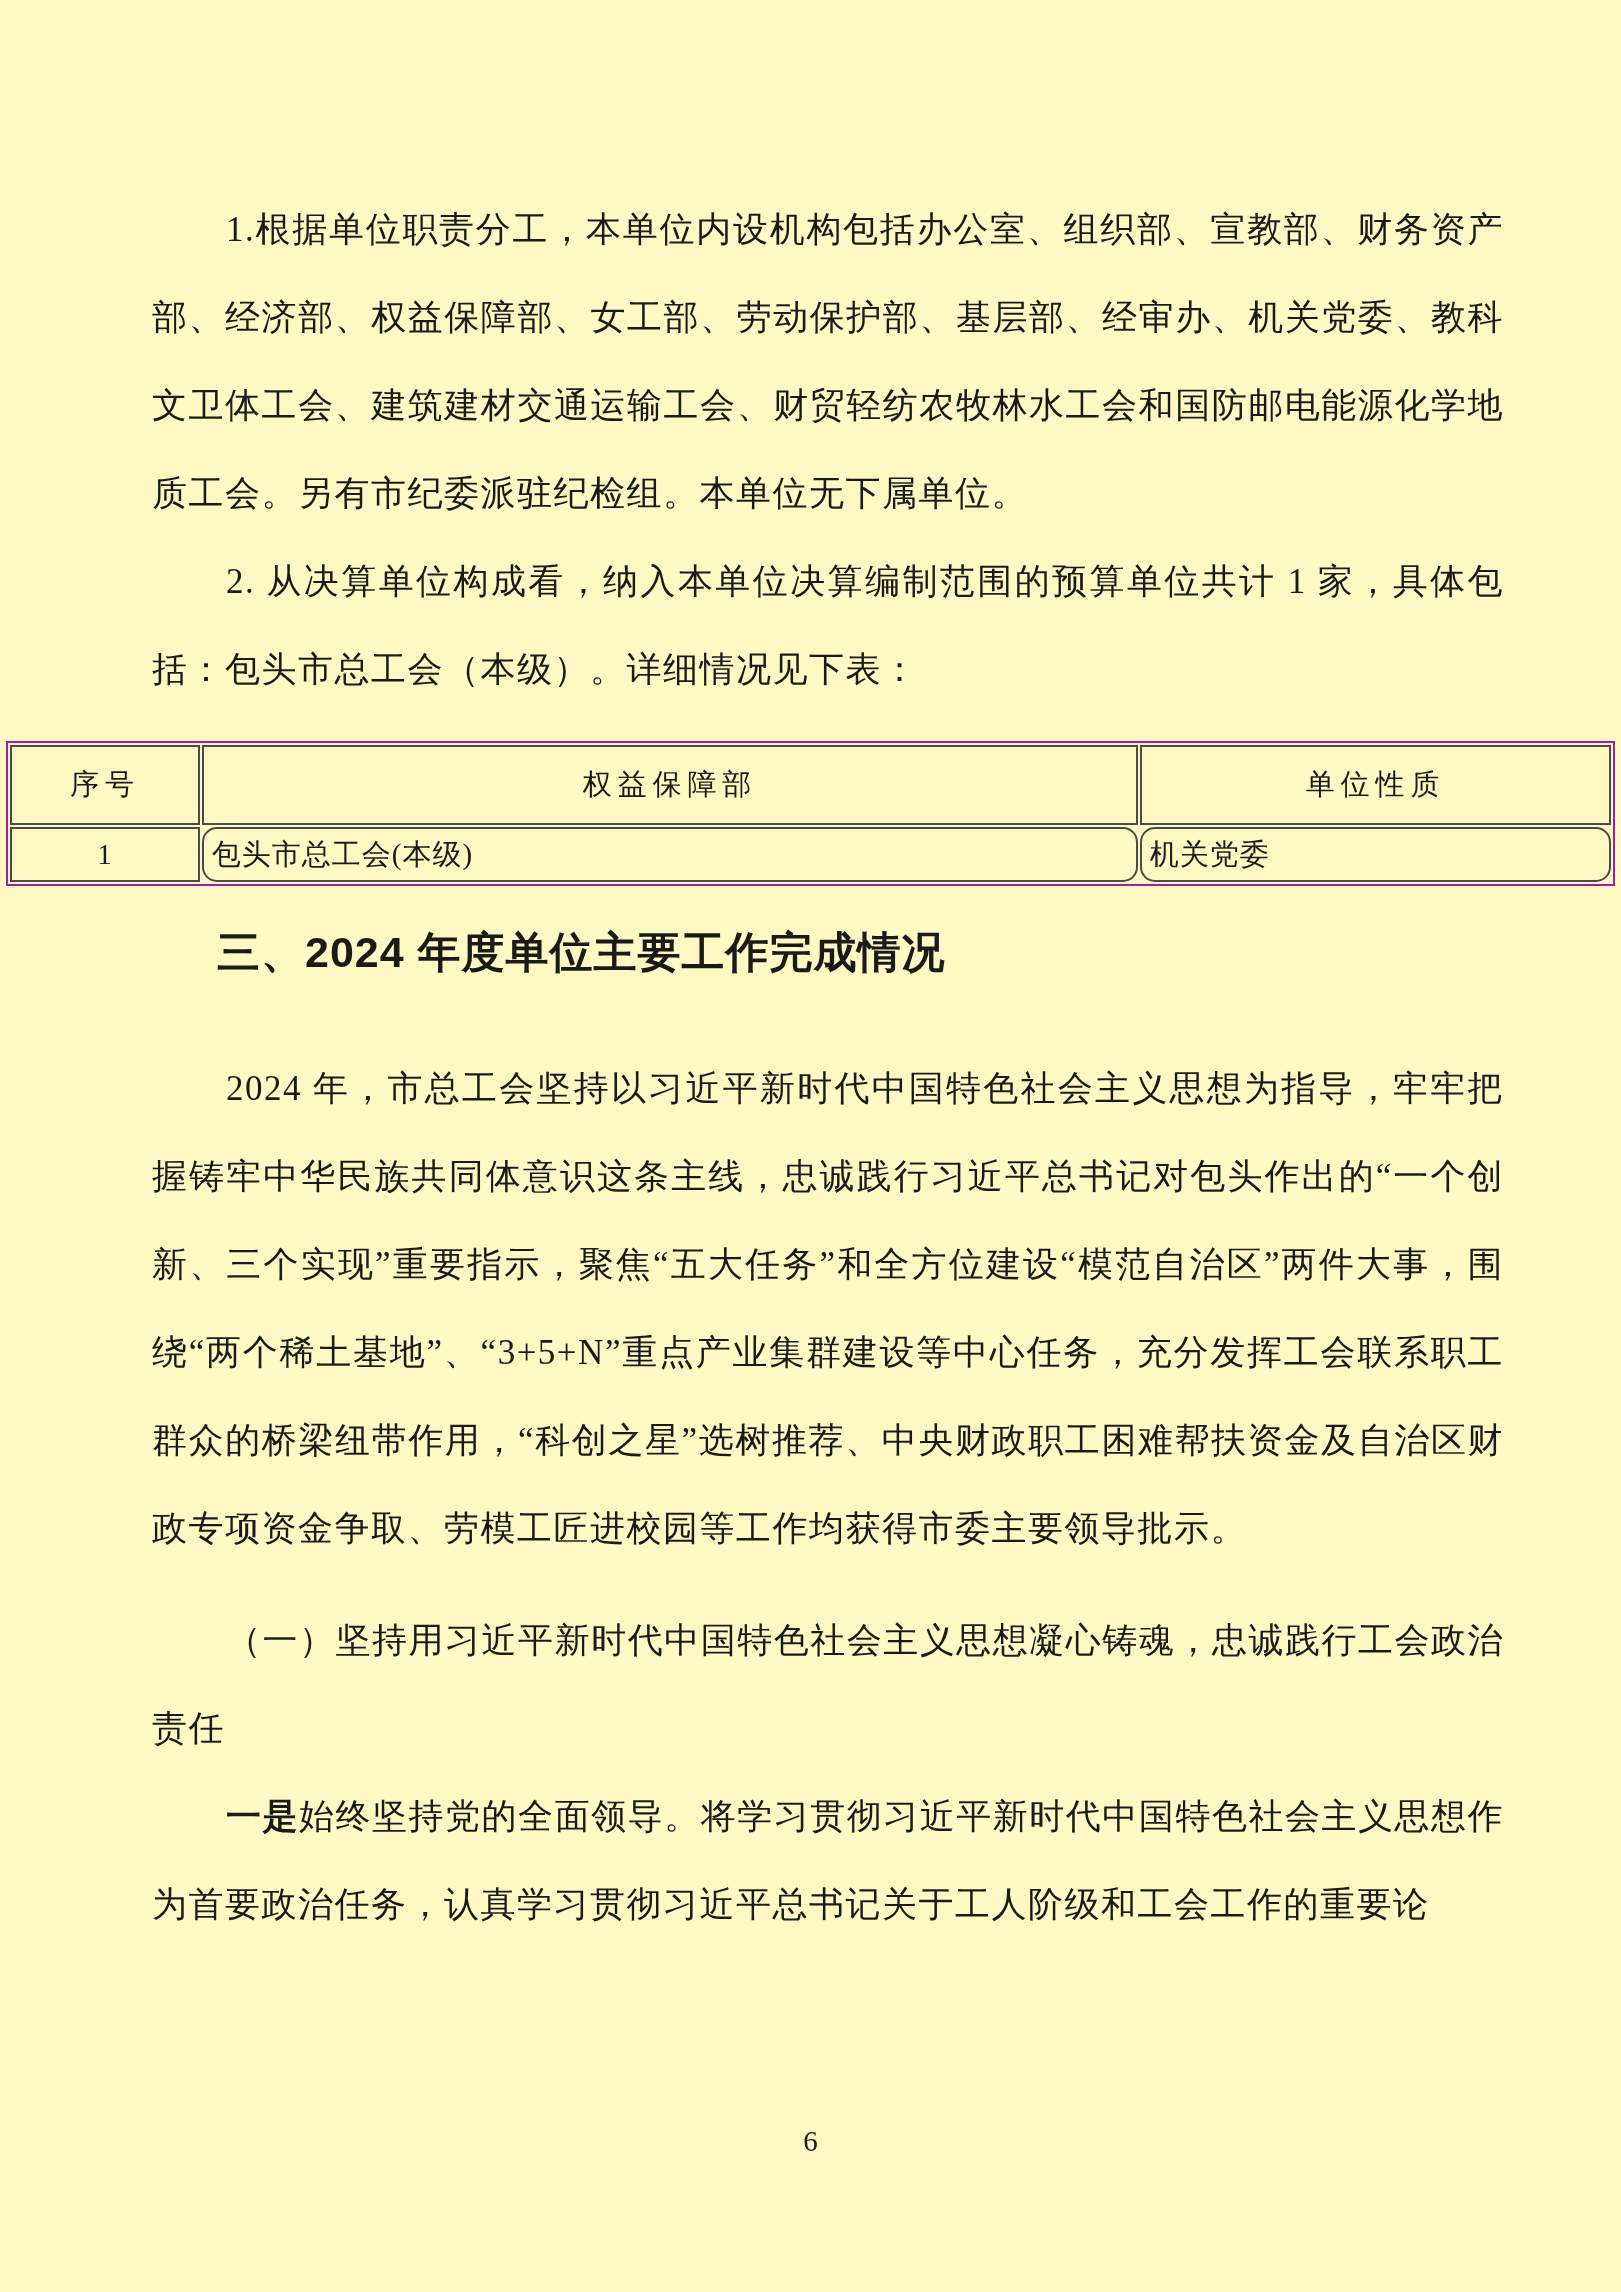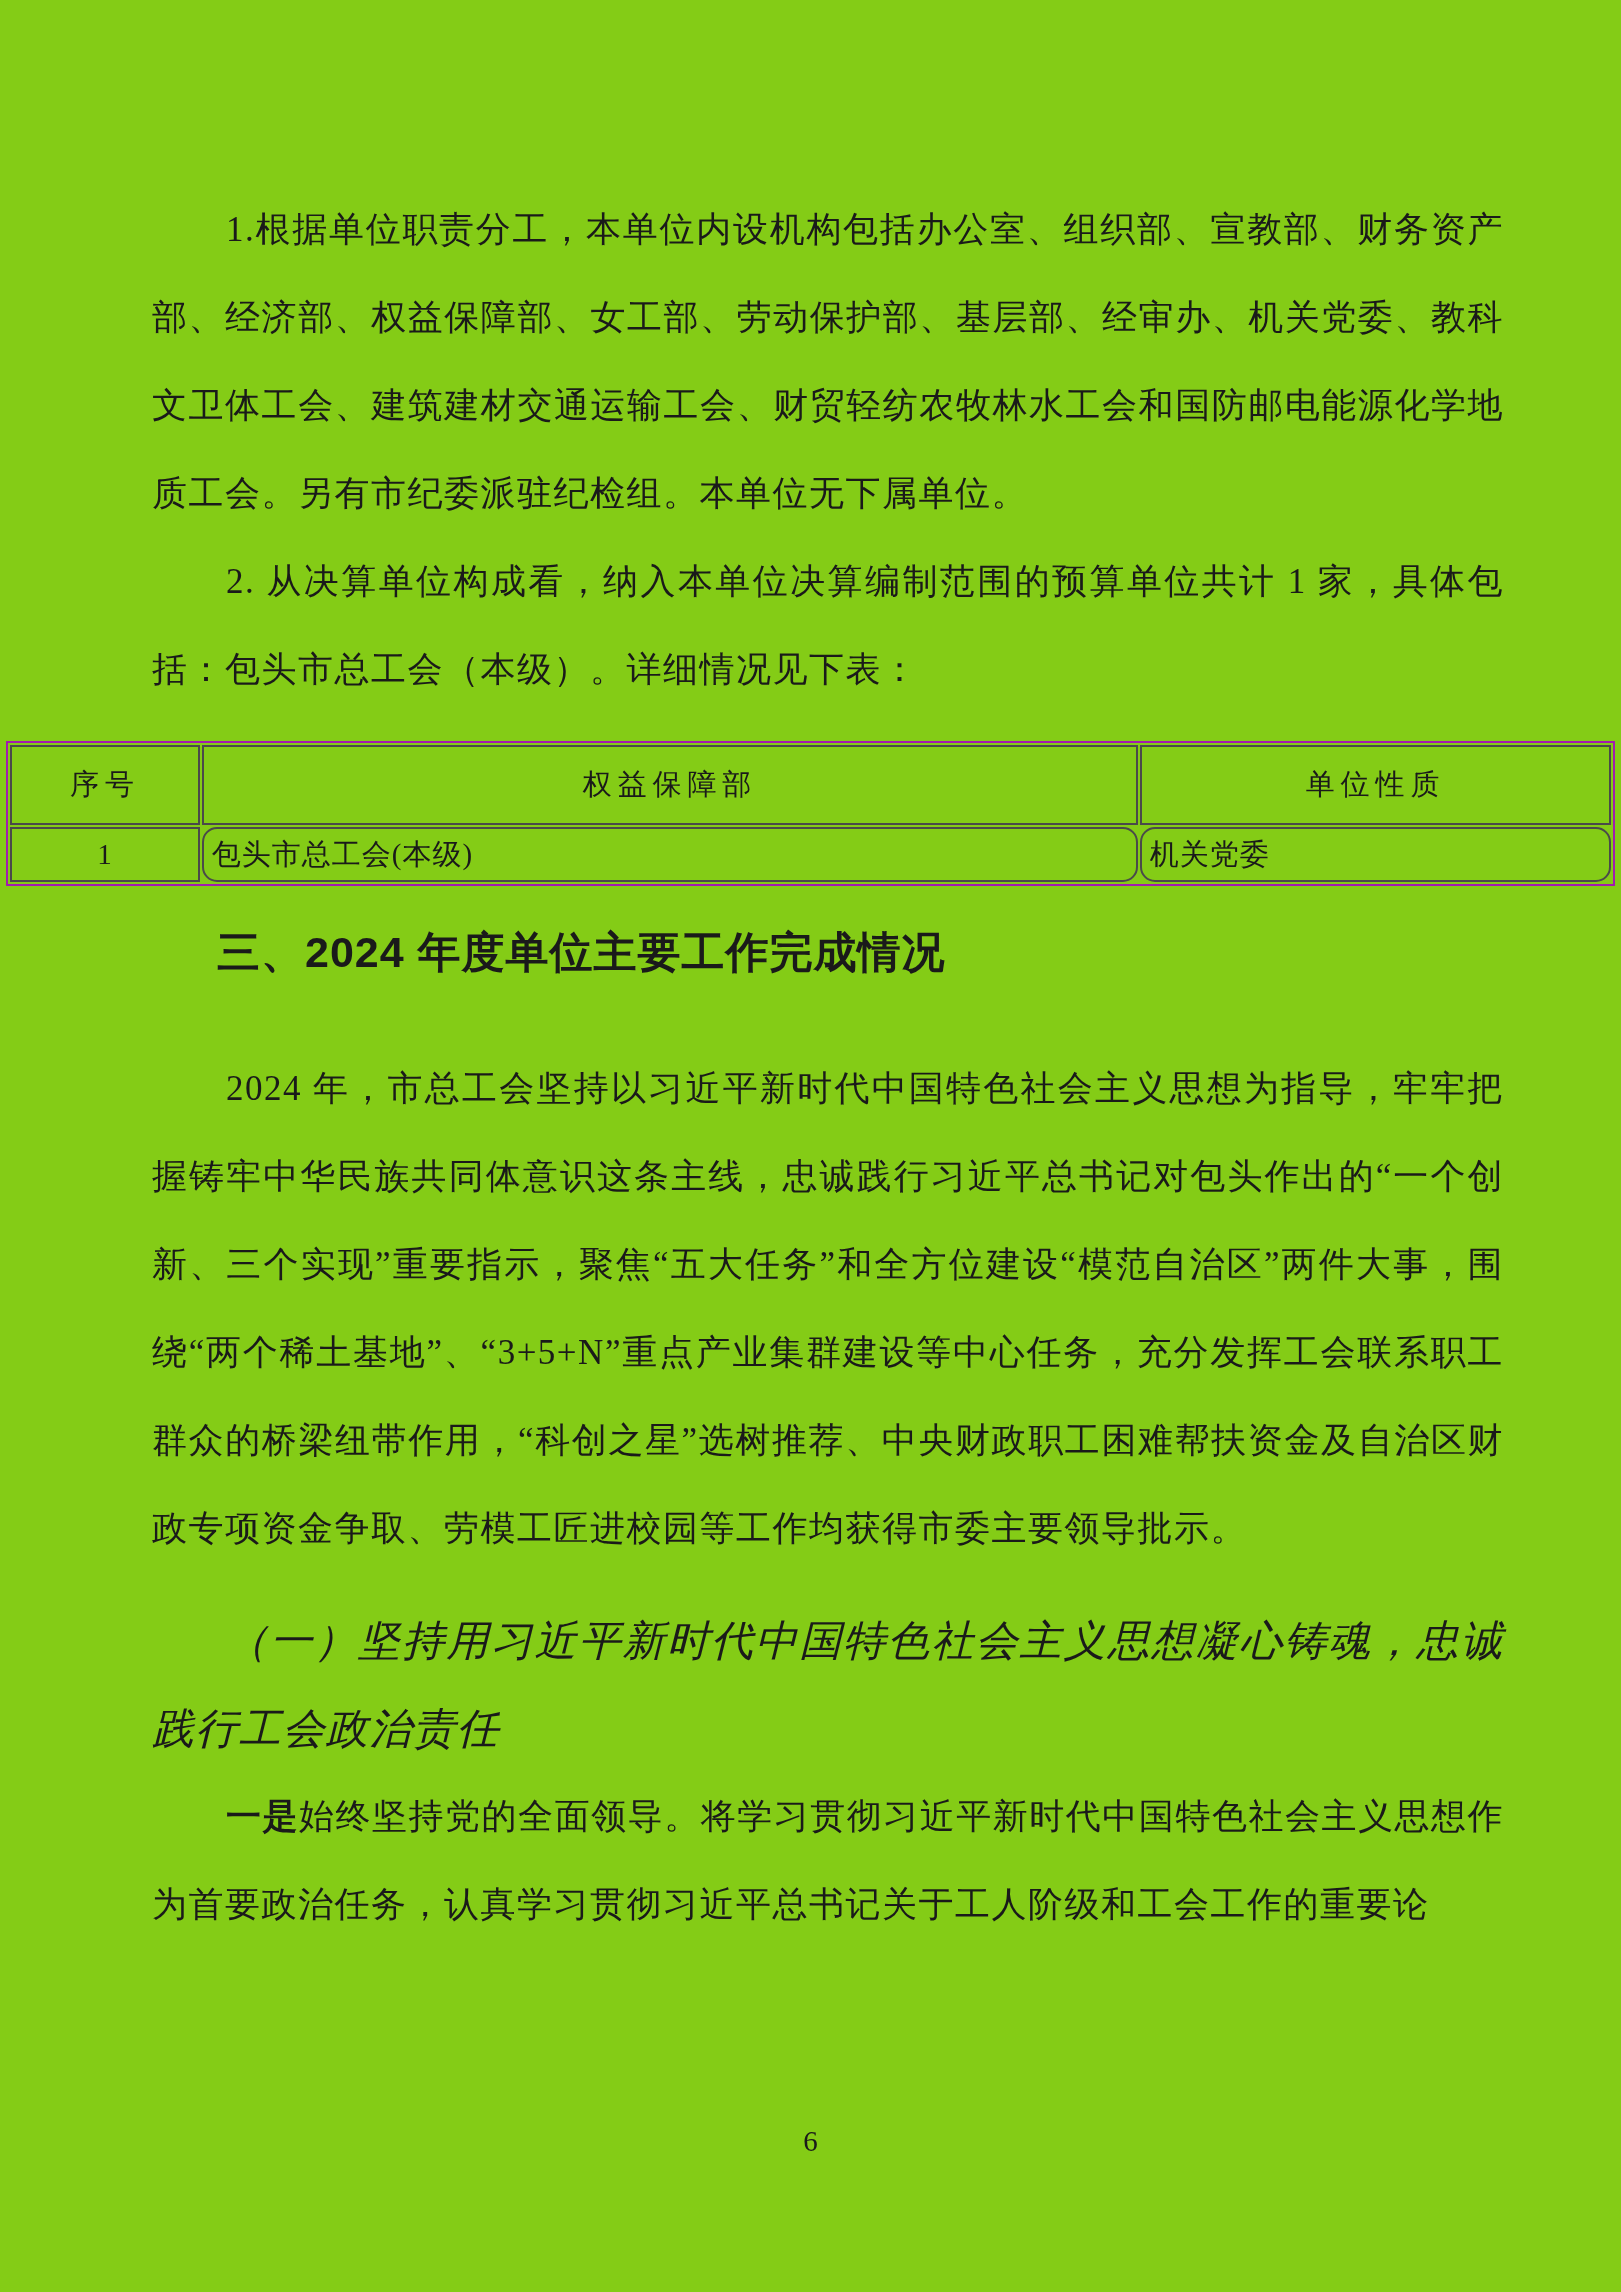--- a/index.html
+++ b/index.html
@@ -4,21 +4,21 @@
 <style>
   html, body {
     margin: 0;
     padding: 0;
     background: #ffffff;
   }
   .page {
     position: relative;
     width: 1621px;
     height: 2293px;
-    background: #84cc16;
+    background: #fef9c3;
     color: #1a1a1a;
     font-family: "Liberation Serif", "DejaVu Serif", serif;
     overflow: hidden;
   }
   .content {
     padding: 186px 117px 0 152px; 
   }
   p.body {
     margin: 0;
     font-size: 35px;
@@ -31,26 +31,25 @@
     margin: 21.6px 0 49px 0;
     font-family: "Liberation Sans", "DejaVu Sans", sans-serif;
     font-weight: bold;
     font-size: 43px;
     line-height: 88px;
     letter-spacing: 1px;
     text-indent: 65px;
   }
   .subheading {
     margin: 24.5px 0 0 0;
-    font-size: 42px;
+    font-size: 35px;
     line-height: 88px;
     letter-spacing: 1.5px;
     text-align: justify;
     text-indent: 74px;
-    font-style: italic; 
   }
   .bold-lead { font-weight: bold; }
   table.doc-table {
     margin: 27.4px 0 0 -146px; 
     width: 1609px;
     table-layout: fixed;
     border-collapse: separate;
     border-spacing: 2.9px;
     border: 2px solid #a21caf;
   }

